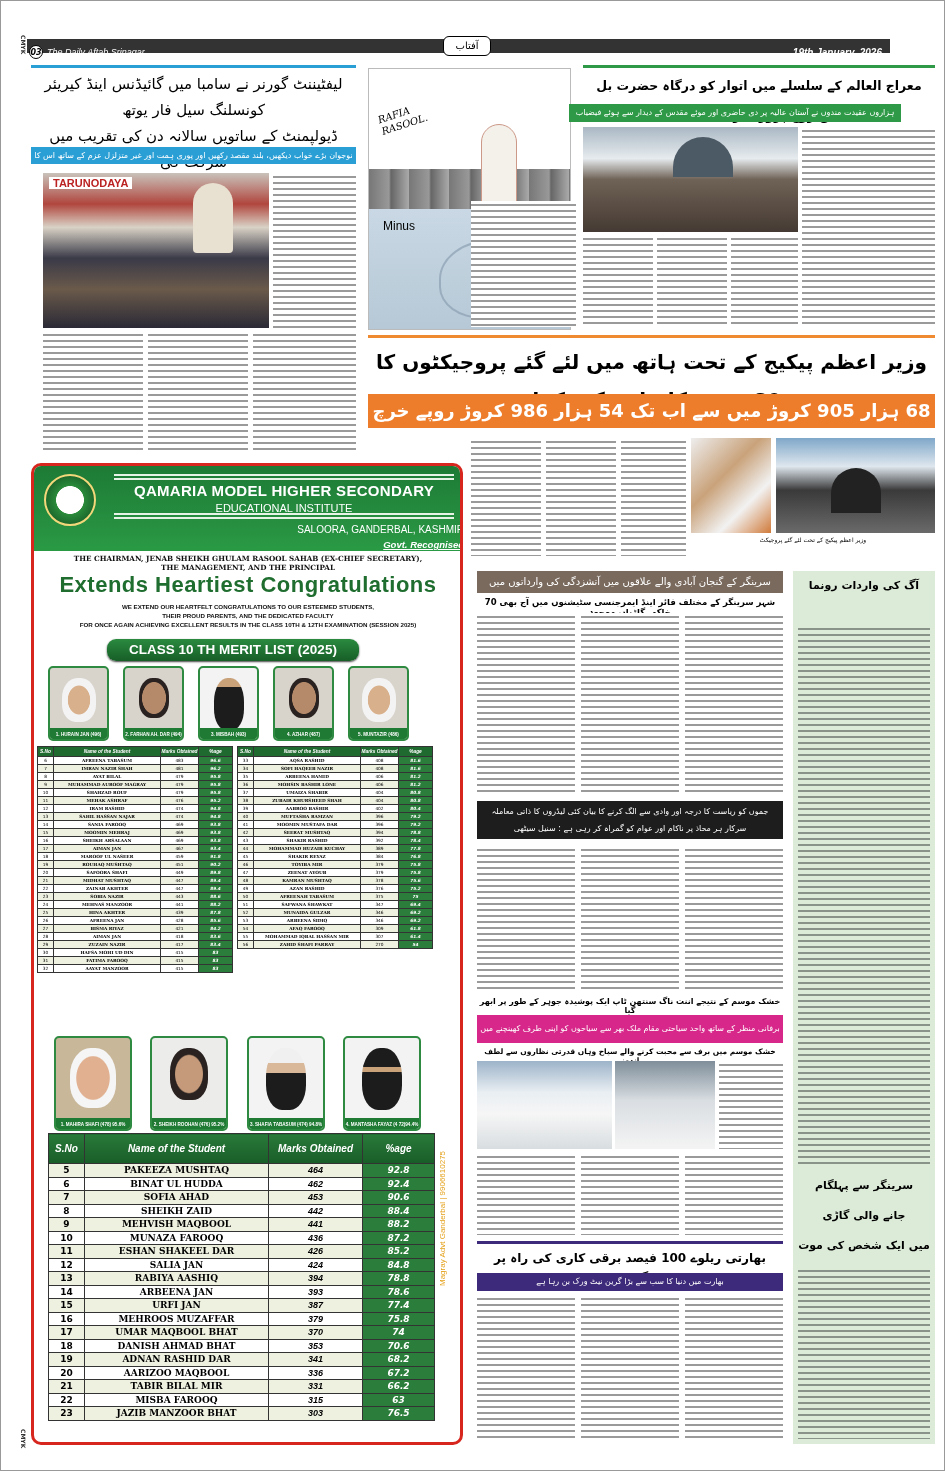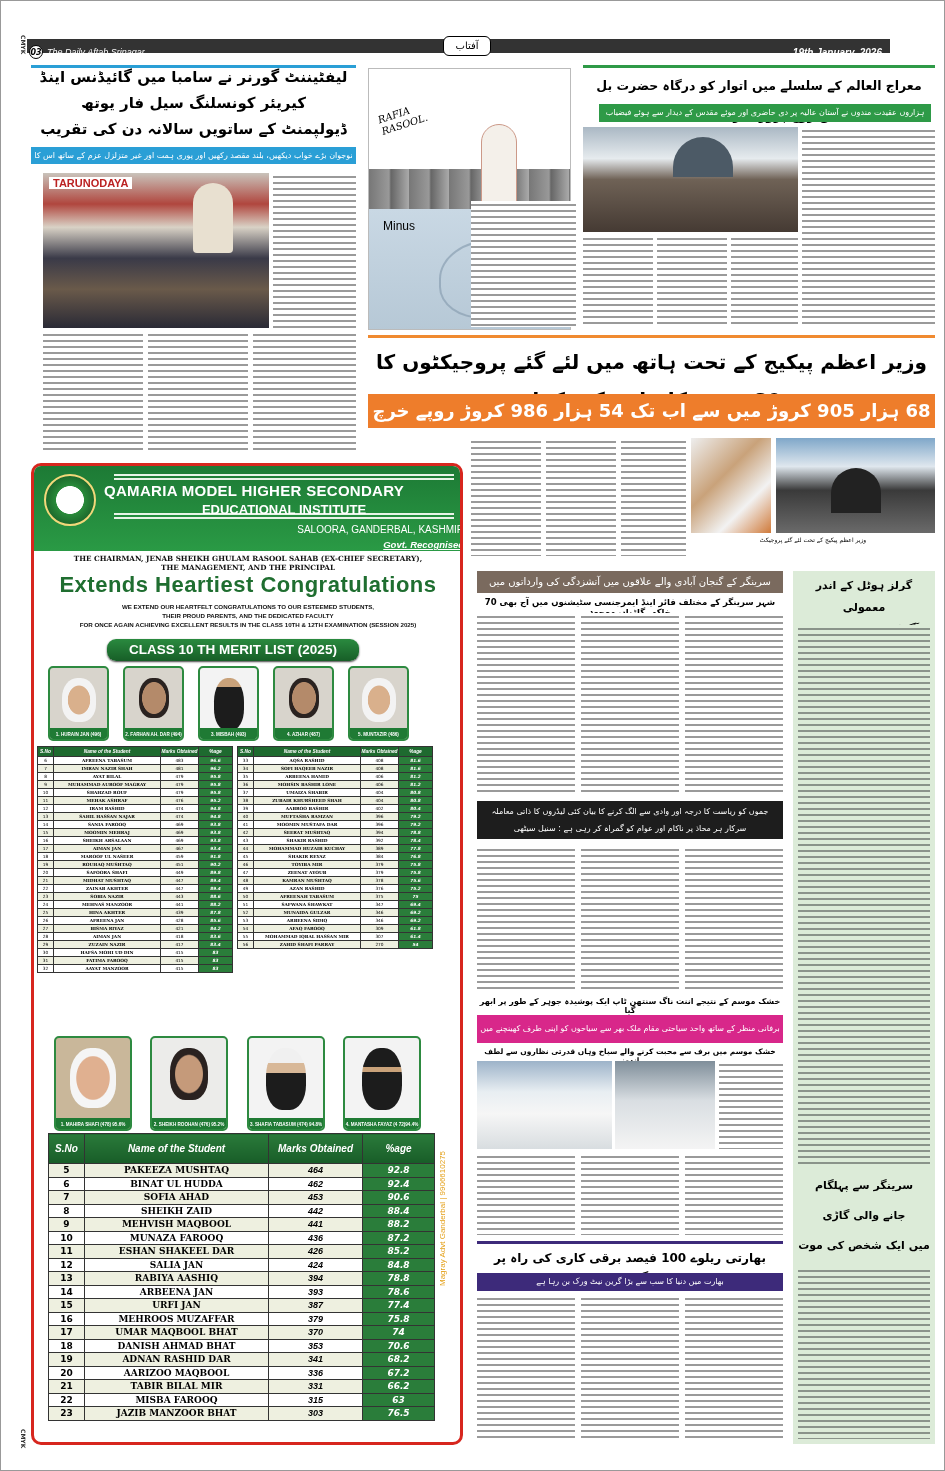--- a/index.html
+++ b/index.html
@@ -13,22 +13,22 @@
 #masthead .logo{position:absolute;left:416px;top:-3px;width:48px;height:20px;background:#fff;border:1px solid #000;border-radius:6px;font-size:10px;text-align:center;line-height:18px;font-family:"DejaVu Serif",serif}
 .urdu{direction:rtl;font-family:"DejaVu Sans",sans-serif;text-align:center}
 .rule{position:absolute;height:3px}
 .bodytext{position:absolute;background:repeating-linear-gradient(to bottom,#fff 0,#fff 3px,#9a9a9a 3px,#9a9a9a 5px,#fff 5px,#fff 6px);}
 .photo{position:absolute;overflow:hidden}
 
 #ad{position:absolute;left:30px;top:462px;width:432px;height:982px;border:3px solid #d7261e;border-radius:10px;background:#fff;overflow:hidden}
 #ad .header{position:absolute;left:0;top:0;width:100%;height:85px;background:linear-gradient(#1d7a35,#2a9a45);}
 #ad .hl{position:absolute;left:80px;right:6px;height:2px;background:#e8f3e8}
 #ad .logoq{position:absolute;left:10px;top:8px;width:52px;height:52px;border-radius:50%;background:radial-gradient(#fff 40%,#2a8a3a 42%,#1d6a2d 70%);border:2px solid #f2d87a}
-#ad .school{position:absolute;left:70px;top:16px;width:360px;color:#fff;font-weight:bold;font-family:"Liberation Sans",sans-serif;font-size:15px;letter-spacing:0.3px}
-#ad .inst{position:absolute;left:70px;top:36px;width:360px;text-align:center;color:#fff;font-weight:bold;font-family:"Liberation Sans",sans-serif;font-size:13px}
+#ad .school{position:absolute;left:70px;top:16px;width:360px;text-align:center;color:#fff;font-weight:bold;font-family:"Liberation Sans",sans-serif;font-size:15px;letter-spacing:0.3px}
+#ad .inst{position:absolute;left:70px;top:36px;width:360px;text-align:center;color:#fff;font-weight:normal;font-family:"Liberation Sans",sans-serif;font-size:11px}
 #ad .loc{position:absolute;left:70px;top:58px;width:360px;text-align:right;color:#fff;font-family:"Liberation Sans",sans-serif;font-size:10px}
 #ad .govt{position:absolute;left:70px;top:73px;width:360px;text-align:right;color:#fff;font-family:"Liberation Sans",sans-serif;font-size:9.5px;font-style:italic;font-weight:bold;text-decoration:underline}
 #ad .chair{position:absolute;left:4px;top:88px;width:420px;text-align:center;font-family:"DejaVu Serif",serif;font-weight:bold;font-size:7.2px;line-height:9px;color:#111}
 #ad .extends{position:absolute;left:4px;top:106px;width:420px;text-align:center;font-family:Liberation Sans, sans-serif;font-weight:bold;font-size:22px;color:#1f6e30;letter-spacing:0.5px}
 #ad .msg{position:absolute;left:4px;top:136px;width:420px;text-align:center;font-family:"Liberation Sans",sans-serif;font-weight:bold;font-size:6.2px;line-height:9px;color:#111}
 .pill{position:absolute;background:linear-gradient(#2a8a3f,#175e27);color:#fff;border-radius:9px;text-align:center;font-family:"Liberation Sans",sans-serif;font-weight:bold;box-shadow:0 1px 2px #444}
 .student{position:absolute;border:2px solid #2d8a40;border-radius:5px;background:#d8d4cc;overflow:hidden}
 .student .face{position:absolute;left:50%;top:10px;transform:translateX(-50%);border-radius:45% 45% 40% 40%}
 .student .cap{position:absolute;left:-2px;right:-2px;bottom:-2px;height:13px;background:#1f7a34;color:#fff;font-size:4.6px;font-weight:bold;text-align:center;line-height:13px;font-family:"Liberation Sans",sans-serif;border-radius:2px}
 table{border-collapse:collapse;position:absolute}
@@ -53,21 +53,21 @@
 <div class="cmyk" style="top:1428px">CMYK</div>
 
 <div id="masthead">
   <div class="pg">03</div>
   <div class="title">The Daily Aftab Srinagar</div>
   <div class="logo">آفتاب</div>
   <div class="date">19th January, 2026</div>
 </div>
 
 <div class="rule" style="left:30px;top:64px;width:325px;background:#2a9fd6"></div>
-<div class="abs urdu" style="left:30px;top:63px;width:325px;font-size:15px;font-weight:bold;line-height:26px">
+<div class="abs urdu" style="left:30px;top:70px;width:325px;font-size:15px;font-weight:normal;line-height:26px">
   <div>لیفٹیننٹ گورنر نے سامبا میں گائیڈنس اینڈ کیریئر کونسلنگ سیل فار یوتھ</div>
   <div>ڈیولپمنٹ کے ساتویں سالانہ دن کی تقریب میں شرکت کی</div>
 </div>
 <div class="banner" style="left:30px;top:146px;width:325px;height:17px;background:#2a9fd6;font-size:8px;line-height:17px">نوجوان بڑے خواب دیکھیں، بلند مقصد رکھیں اور پوری ہمت اور غیر متزلزل عزم کے ساتھ اس کا تعاقب کریں</div>
 <div class="photo" style="left:42px;top:172px;width:226px;height:155px;background:linear-gradient(180deg,#c9c3bb 0%,#b0463e 20%,#d9d2c6 35%,#3a3a48 55%,#6a5a4a 75%,#2a2a36 100%)">
   <div style="position:absolute;left:6px;top:4px;background:#fff;color:#b22;font-size:11px;font-weight:bold;padding:0 4px;font-family:'Liberation Sans',sans-serif">TARUNODAYA</div>
   <div style="position:absolute;left:150px;top:10px;width:40px;height:70px;background:#e8e0d0;border-radius:20px 20px 4px 4px"></div>
 </div>
 <div class="bodytext" style="left:272px;top:172px;width:83px;height:155px"></div>
 <div class="bodytext" style="left:42px;top:330px;width:100px;height:120px"></div>
@@ -81,21 +81,21 @@
   <div style="position:absolute;left:112px;top:55px;width:36px;height:95px;background:#f4f0ea;border-radius:18px 18px 8px 8px;border:1px solid #c98"></div>
   <div style="position:absolute;left:10px;top:38px;font-size:10px;font-style:italic;font-family:'DejaVu Serif',serif;transform:rotate(-18deg);line-height:12px">
     <div>RAFIA</div>
     <div>RASOOL.</div>
   </div>
   <div style="position:absolute;left:14px;top:150px;font-size:12px;font-family:'Liberation Sans',sans-serif">Minus</div>
 </div>
 
 <div class="rule" style="left:582px;top:64px;width:352px;background:#2e9a47"></div>
 <div class="abs urdu" style="left:582px;top:70px;width:352px;font-size:12.5px;font-weight:bold;line-height:30px">معراج العالم کے سلسلے میں اتوار کو درگاہ حضرت بل میں روح پرور تقریب منعقد</div>
-<div class="banner" style="left:598px;top:103px;width:332px;height:18px;background:#2e9a47;font-size:8px;line-height:18px">ہزاروں عقیدت مندوں نے آستان عالیہ پر دی حاضری اور موئے مقدس کے دیدار سے ہوئے فیضیاب</div>
+<div class="banner" style="left:568px;top:103px;width:332px;height:18px;background:#2e9a47;font-size:8px;line-height:18px">ہزاروں عقیدت مندوں نے آستان عالیہ پر دی حاضری اور موئے مقدس کے دیدار سے ہوئے فیضیاب</div>
 <div class="photo" style="left:582px;top:126px;width:215px;height:105px;background:linear-gradient(180deg,#aab8c4 0%,#e6ebee 30%,#6f6256 50%,#453a33 100%)">
   <div style="position:absolute;left:90px;top:10px;width:60px;height:40px;background:#4c5a66;border-radius:30px 30px 0 0"></div>
 </div>
 <div class="bodytext" style="left:801px;top:126px;width:133px;height:200px"></div>
 <div class="bodytext" style="left:582px;top:234px;width:70px;height:92px"></div>
 <div class="bodytext" style="left:656px;top:234px;width:70px;height:92px"></div>
 <div class="bodytext" style="left:730px;top:234px;width:67px;height:92px"></div>
 <div class="bodytext" style="left:470px;top:200px;width:105px;height:126px"></div>
 
 <div class="rule" style="left:367px;top:334px;width:567px;background:#f08a30"></div>
@@ -658,21 +658,20 @@
 
 <div class="rule" style="left:476px;top:1240px;width:306px;background:#3d2a7a"></div>
 <div class="abs urdu" style="left:476px;top:1247px;width:306px;font-size:12px;font-weight:bold;line-height:20px">بھارتی ریلوے 100 فیصد برقی کاری کی راہ پر گامزن</div>
 <div class="banner" style="left:476px;top:1272px;width:306px;height:18px;background:#3d2a7a;font-size:8px;line-height:18px">بھارت میں دنیا کا سب سے بڑا گرین نیٹ ورک بن رہا ہے</div>
 <div class="bodytext" style="left:476px;top:1294px;width:98px;height:145px"></div>
 <div class="bodytext" style="left:580px;top:1294px;width:98px;height:145px"></div>
 <div class="bodytext" style="left:684px;top:1294px;width:98px;height:145px"></div>
 
 <div class="abs" style="left:792px;top:570px;width:142px;height:873px;background:#dcebd8"></div>
 <div class="abs urdu" style="left:795px;top:574px;width:136px;font-size:11px;font-weight:bold;line-height:22px">
-  <div>گرلز ہوٹل کے اندر معمولی</div>
   <div>آگ کی واردات رونما</div>
 </div>
 <div class="bodytext" style="left:797px;top:624px;width:132px;height:540px;background:repeating-linear-gradient(to bottom,#dcebd8 0,#dcebd8 3px,#8a938a 3px,#8a938a 5px,#dcebd8 5px,#dcebd8 6px)"></div>
 <div class="abs urdu" style="left:795px;top:1170px;width:136px;font-size:11px;font-weight:bold;line-height:30px">
   <div>سرینگر سے پہلگام</div>
   <div>جانے والی گاڑی</div>
   <div>میں ایک شخص کی موت</div>
 </div>
 <div class="bodytext" style="left:797px;top:1266px;width:132px;height:172px;background:repeating-linear-gradient(to bottom,#dcebd8 0,#dcebd8 3px,#8a938a 3px,#8a938a 5px,#dcebd8 5px,#dcebd8 6px)"></div>
 

